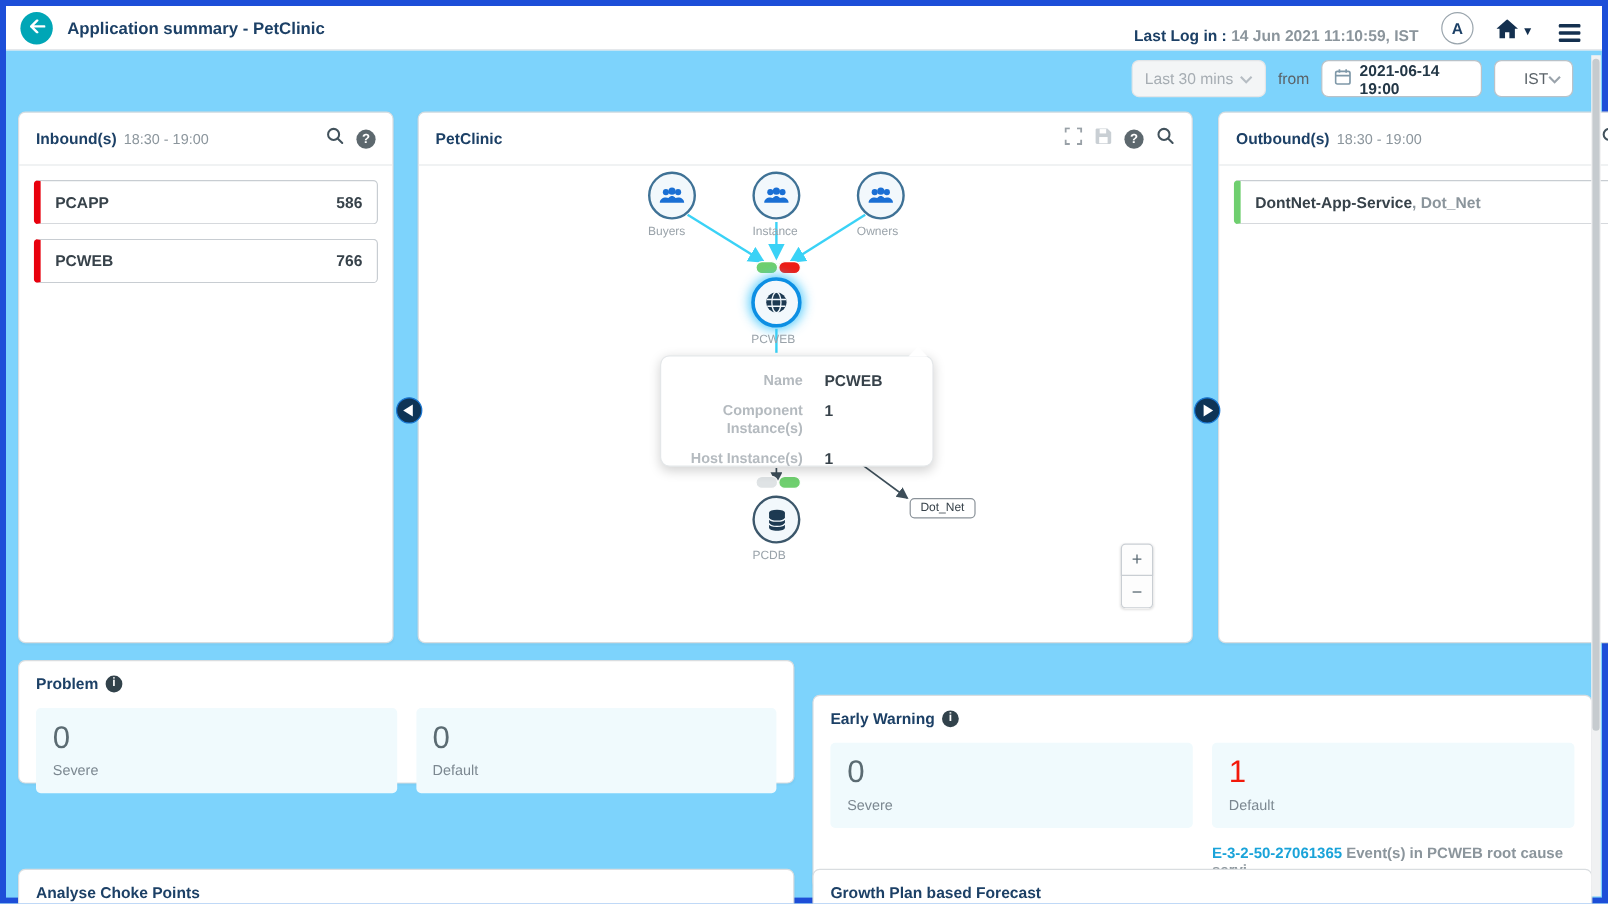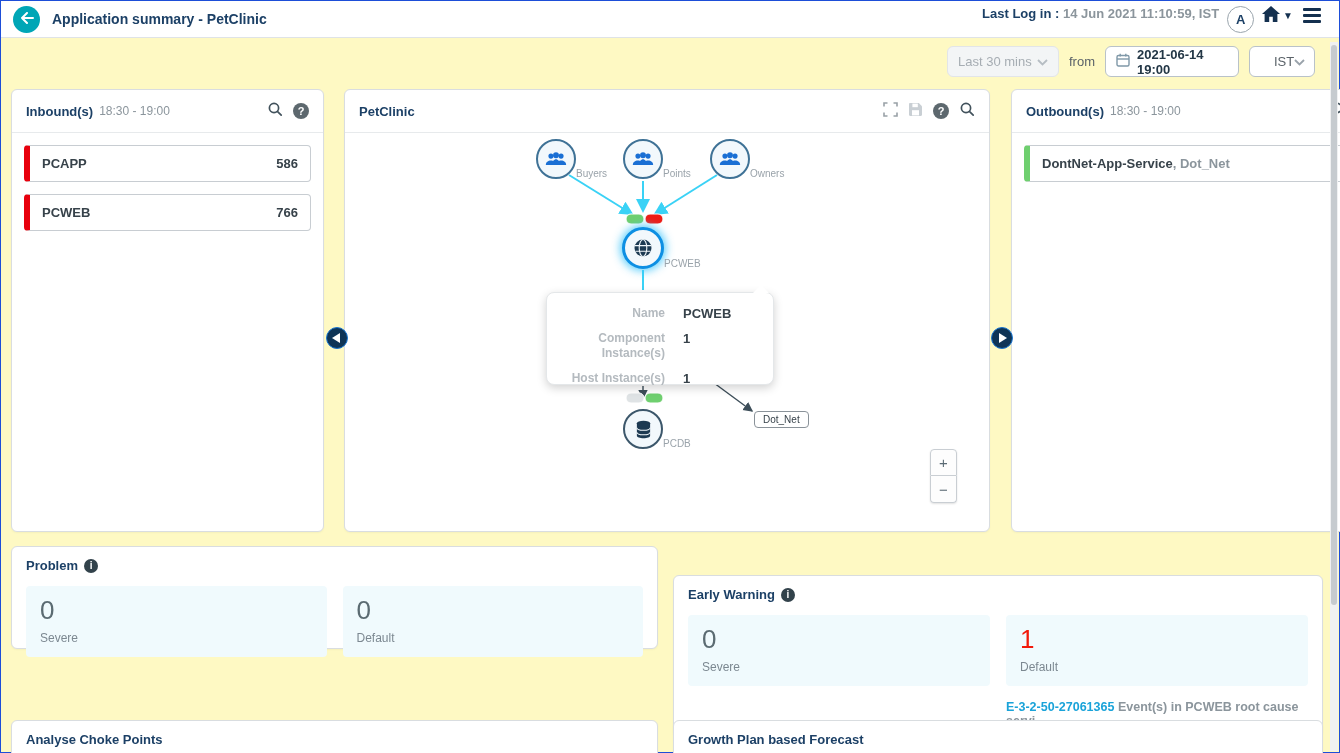--- a/index.html
+++ b/index.html
@@ -1,28 +1,28 @@
 <!DOCTYPE html>
 <html><head>
 <meta charset="utf-8">
 <style>
   * { box-sizing: border-box; margin: 0; padding: 0; }
   html,body { width:1340px; height:753px; }
   body { font-family:"Liberation Sans", sans-serif; background:#eef0f2; overflow:hidden; position:relative; }
-  .page { position:absolute; inset:0; border:1px solid #1d4ed8; background:#fef9c3; }
+  .page { position:absolute; inset:0; border:5px solid #1d4ed8; background:#7dd3fc; }
 
   
   .hdr { position:absolute; top:0; left:0; right:0; height:37px; background:#fff;
          border-bottom:1px solid #dfe3e6; display:flex; align-items:center;
          justify-content:space-between; padding:0 16px 0 12px; }
   .hdr-left { display:flex; align-items:center; gap:12px; }
   .back-btn { width:27px; height:27px; border-radius:50%; background:#00a6b6; border:none;
               display:flex; align-items:center; justify-content:center; cursor:pointer; }
   .hdr-title { font-size:14px; font-weight:bold; color:#1c4066; }
-  .hdr-right { display:flex; align-items:flex-start; gap:8px; }
+  .hdr-right { display:flex; align-items:flex-end; gap:19px; }
   .lastlogin { font-size:13px; }
   .lastlogin .lbl { color:#1c4066; font-weight:bold; }
   .lastlogin .val { color:#8b959c; font-weight:bold; }
   .avatar { width:27px; height:27px; border-radius:50%; border:1px solid #9aa5ad; background:#fff;
             display:flex; align-items:center; justify-content:center; font-size:13px; font-weight:bold; color:#1c4066; }
   .homewrap { display:flex; align-items:center; gap:3px; cursor:pointer; }
   .caret { font-size:10px; color:#14304f; }
   .burger { display:flex; flex-direction:column; gap:3px; cursor:pointer; padding:2px; }
   .burger i { display:block; width:18px; height:3px; background:#14304f; border-radius:1px; }
 
@@ -56,21 +56,21 @@
 
   .flow-item { margin:12px 12px 0 12px; border:1px solid #c8cdd2; border-radius:4px; padding:10px 12px;
                display:flex; justify-content:space-between; align-items:center; font-size:13px; cursor:pointer; }
   .flow-item .nm { font-weight:bold; color:#37424a; }
   .flow-item .sfx { color:#8b959c; font-weight:bold; }
   .flow-item .num { color:#37424a; font-weight:bold; }
 
   
   .map { position:absolute; left:0; top:40px; width:644px; height:401px; overflow:hidden; }
   .edges { position:absolute; inset:0; }
-  .node { position:absolute; display:flex; flex-direction:row; align-items:flex-end; cursor:pointer; }
+  .node { position:absolute; display:flex; flex-direction:column; align-items:flex-start; cursor:pointer; }
   .node-circle { width:40px; height:40px; border-radius:50%; background:#f2f8fc; border:2px solid #3f7296;
                  display:flex; align-items:center; justify-content:center; }
   .node-lbl { margin-top:5px; font-size:10px; color:#9aa3aa; }
   .svc .node-circle { width:42px; height:42px; border:3px solid #0d8fe3;
                       box-shadow:0 0 9px 2px rgba(64,198,250,.85); }
   .tooltip { position:absolute; left:201px; top:162px; width:228px; height:93px; background:#fff;
              border:1px solid #e4e7e9; border-radius:8px; box-shadow:0 3px 10px rgba(0,0,0,.18);
              padding:13px 16px 10px 10px; }
   .tooltip:before { content:""; position:absolute; top:-8px; left:206px; border-left:8px solid transparent;
                     border-right:8px solid transparent; border-bottom:8px solid #fff; }
@@ -277,21 +277,21 @@
         <div class="node-circle">
           <svg width="22" height="16" viewBox="0 0 26 18">
               <g fill="#1a6fd4">
                 <circle cx="7" cy="5.6" r="3"></circle>
                 <circle cx="19" cy="5.6" r="3"></circle>
                 <circle cx="13" cy="4.6" r="3.5"></circle>
                 <path d="M1 16c0-3.2 2.6-5.2 6-5.2.9 0 1.8.2 2.5.5C10.8 10 11.8 9.4 13 9.4s2.2.6 3.5 1.9c.7-.3 1.6-.5 2.5-.5 3.4 0 6 2 6 5.2z"></path>
               </g>
             </svg>
         </div>
-        <div class="node-lbl">Points</div>
+        <div class="node-lbl">Instance</div>
       </div>
       <div class="node" style="left:365px; top:9px;">
         <div class="node-circle">
           <svg width="22" height="16" viewBox="0 0 26 18">
               <g fill="#1a6fd4">
                 <circle cx="7" cy="5.6" r="3"></circle>
                 <circle cx="19" cy="5.6" r="3"></circle>
                 <circle cx="13" cy="4.6" r="3.5"></circle>
                 <path d="M1 16c0-3.2 2.6-5.2 6-5.2.9 0 1.8.2 2.5.5C10.8 10 11.8 9.4 13 9.4s2.2.6 3.5 1.9c.7-.3 1.6-.5 2.5-.5 3.4 0 6 2 6 5.2z"></path>
               </g>

